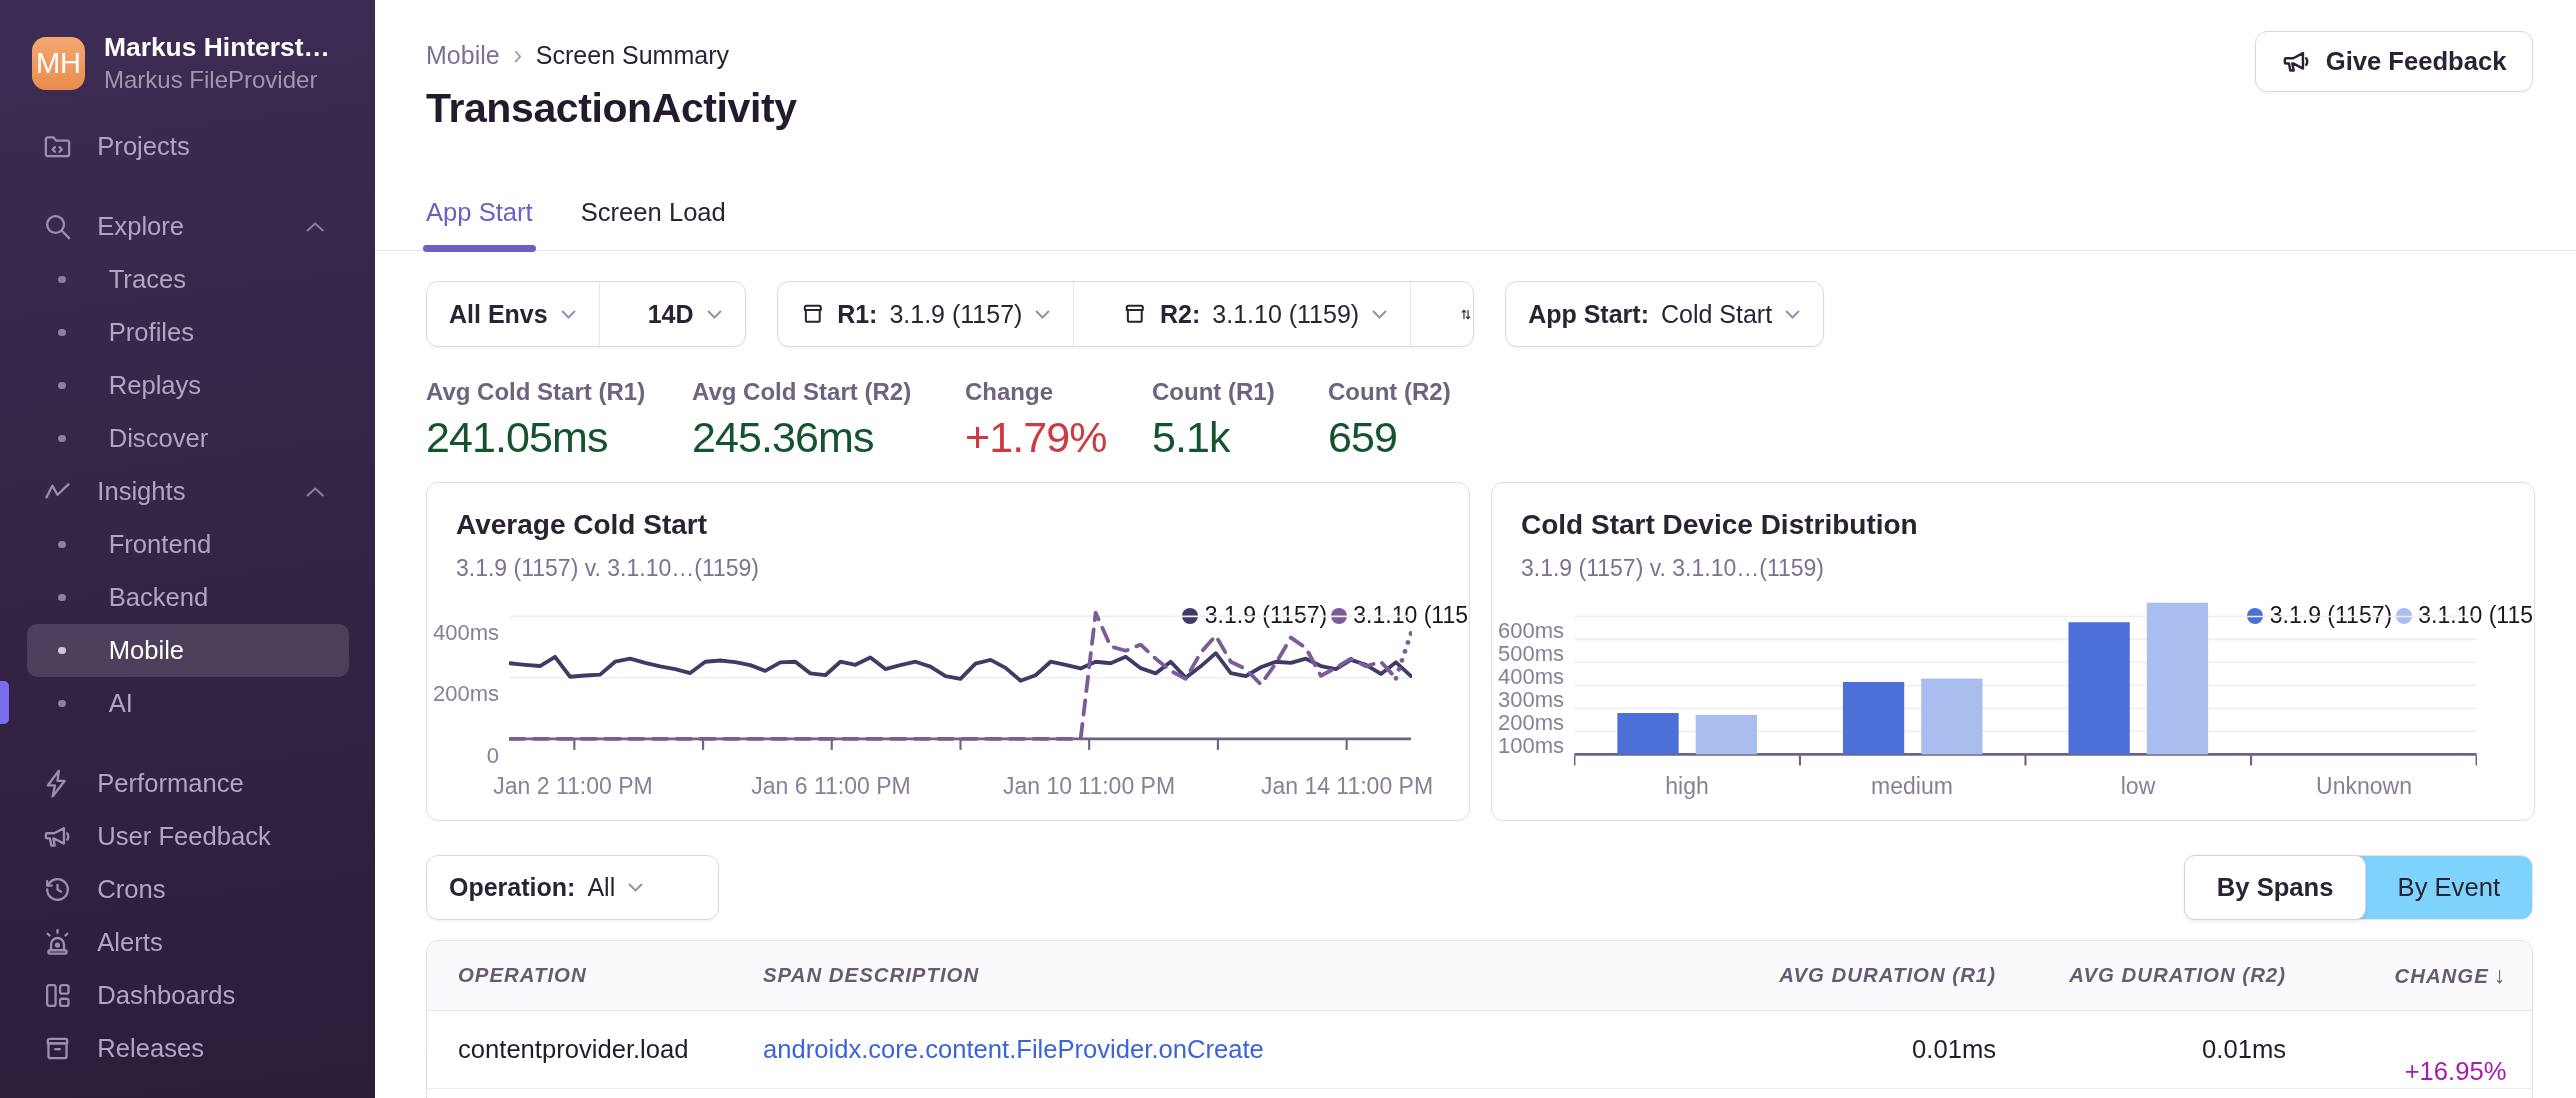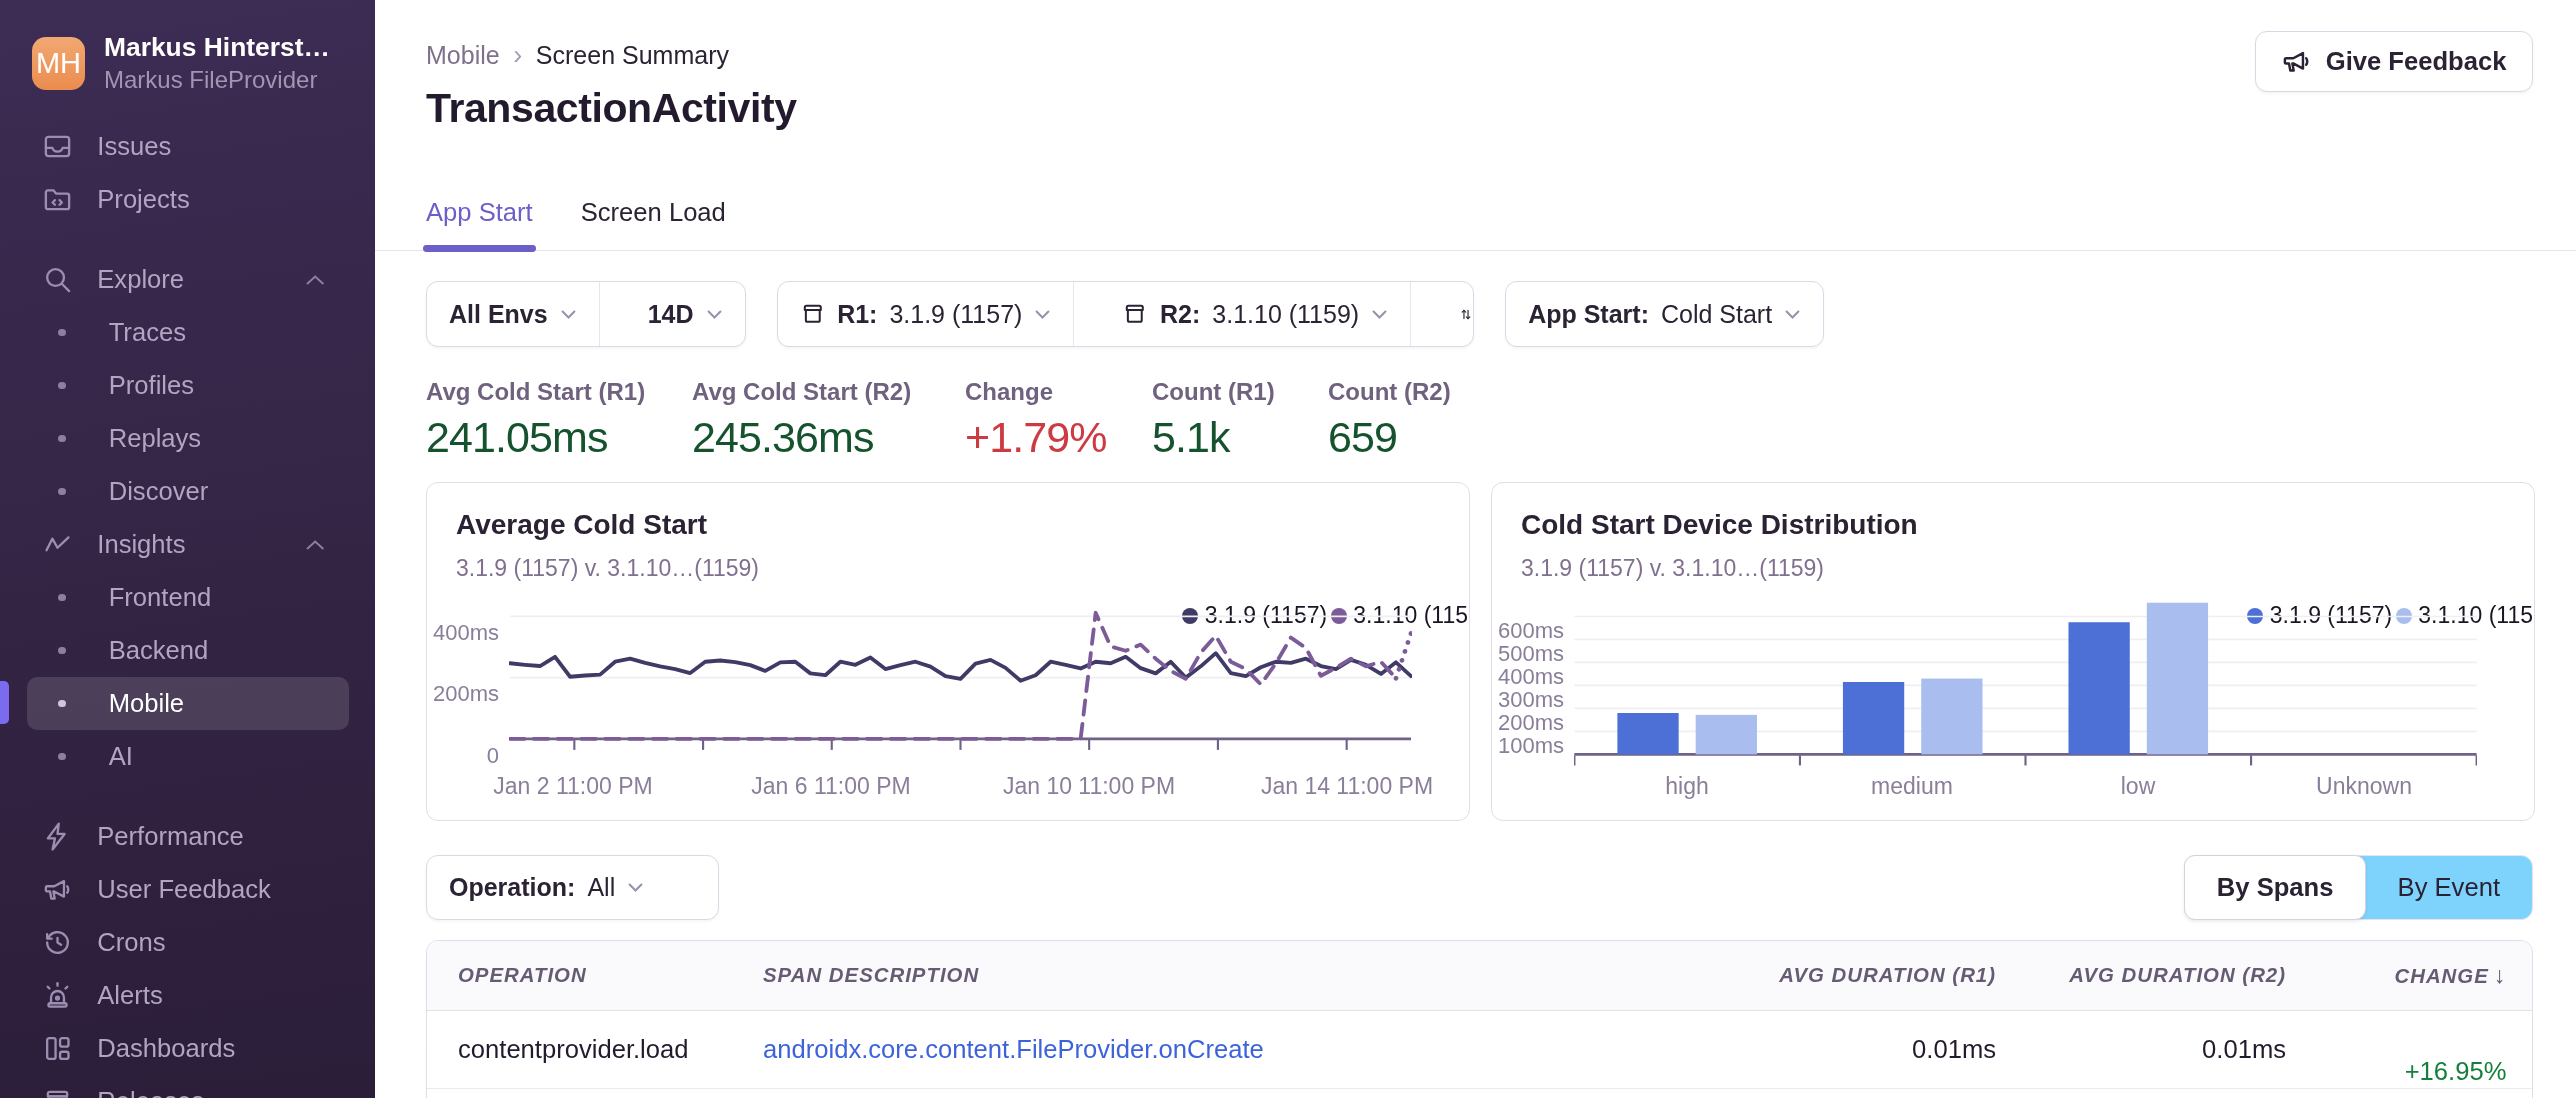--- a/index.html
+++ b/index.html
@@ -93,42 +93,35 @@
   .table { position:absolute; left:51px; right:43px; top:940px; height:221px; border:1.7px solid #e2dce8;
     border-radius:12px; background:#fff; overflow:hidden; }
   .thead { display:flex; align-items:center; height:70px; background:#faf9fc; border-bottom:1.7px solid #e6e0ea;
     font-size:20.4px; font-weight:700; letter-spacing:1px; color:#655c73;font-style:italic; }
   .trow { display:flex; align-items:center; height:78px; font-size:25.6px; border-bottom:1.7px solid #ede8f1; }
   .c1 { width:336px; padding-left:31px; } .c2 { flex:1; }
   .c3 { width:307px; text-align:right; } .c4 { width:290px; text-align:right; }
   .c5 { width:246px; text-align:right; padding-right:25.6px; }
   .sort-arrow { font-size:23px; font-weight:400; margin-left:5.1px; }
   .cell-link { color:#3d63db; cursor:pointer; }
-  .cell-change { color:#15803d;margin-top:44px; }
+  .cell-change { color:#a21caf;margin-top:44px; }
 </style>
 </head>
 <body>
 
 <nav class="sidebar">
   <div class="user-row">
     <div class="avatar">MH</div>
     <div>
       <div class="user-name">Markus Hinterst…</div>
       <div class="user-org">Markus FileProvider</div>
     </div>
   </div>
 
   <div class="nav">
-    <div class="nav-item">
-      <svg class="nicon" viewBox="0 0 24 24" fill="none" stroke="currentColor" stroke-width="1.8" stroke-linecap="round" stroke-linejoin="round">
-          <rect x="3" y="4.5" width="18" height="15" rx="2"></rect>
-          <path d="M3 13h5c.5 1.8 2 3 4 3s3.5-1.2 4-3h5"></path>
-        </svg>
-      <span>Issues</span>
-    </div>
     <div class="nav-item">
       <svg class="nicon" viewBox="0 0 24 24" fill="none" stroke="currentColor" stroke-width="1.8" stroke-linecap="round" stroke-linejoin="round">
           <path d="M3 18V6.5C3 5.7 3.7 5 4.5 5H9l2 2.5h8.5c.8 0 1.5.7 1.5 1.5v9c0 .8-.7 1.5-1.5 1.5h-15C3.7 19.5 3 18.8 3 18z"></path>
           <path d="m10 12.5-1.8 1.8 1.8 1.8"></path>
           <path d="m13.6 12.5 1.8 1.8-1.8 1.8"></path>
         </svg>
       <span>Projects</span>
     </div>
     <div class="gap32"></div>
     <div class="nav-item">

